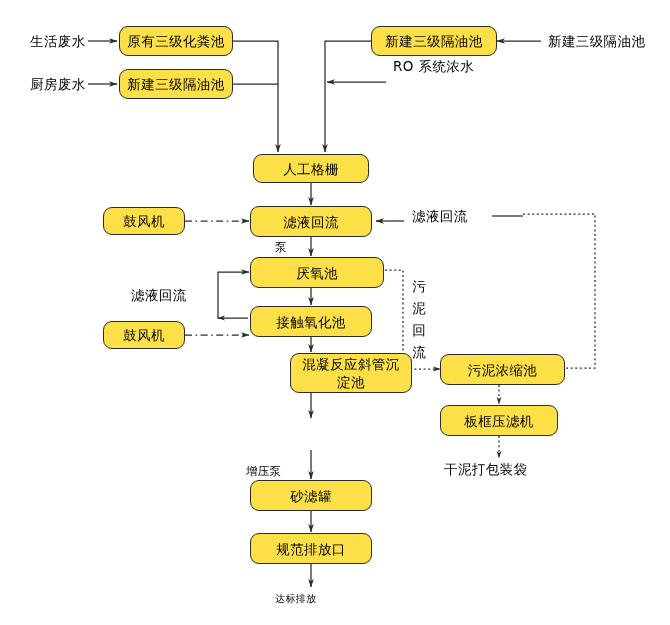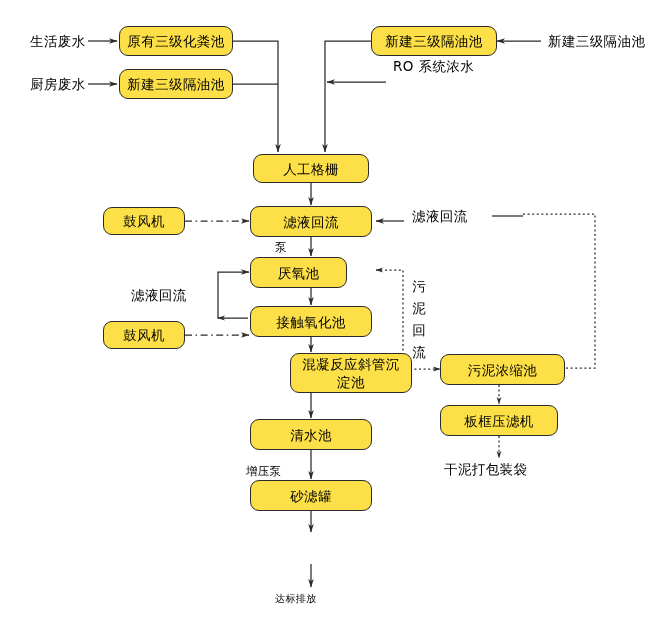--- a/index.html
+++ b/index.html
@@ -137,33 +137,33 @@
   <div class="node" style="left:119px;top:69px;width:114px;height:30px;">新建三级隔油池</div>
 
   <div class="node" style="left:371px;top:26px;width:126px;height:30px;">新建三级隔油池</div>
 
   <div class="node" style="left:253px;top:154px;width:116px;height:29px;text-align:right;">人工格栅</div>
 
   <div class="node" style="left:250px;top:206px;width:122px;height:31px;">滤液回流</div>
 
   <div class="node" style="left:103px;top:207px;width:82px;height:28px;">鼓风机</div>
 
-  <div class="node" style="left:250px;top:257px;width:97px;height:31px;">厌氧池</div>
+  <div class="node" style="left:250px;top:257px;width:134px;height:31px;">厌氧池</div>
 
   <div class="node" style="left:250px;top:306px;width:122px;height:31px;">接触氧化池</div>
 
   <div class="node" style="left:103px;top:321px;width:82px;height:28px;">鼓风机</div>
 
   <div class="node two-line" style="left:250px;top:353px;width:122px;height:40px;margin-left:40px;">混凝反应斜管沉
 淀池</div>
 
-  <div class="node" style="left:250px;top:419px;width:122px;height:31px;">清水池</div>
 
   <div class="node" style="left:250px;top:480px;width:122px;height:31px;">砂滤罐</div>
 
+  <div class="node" style="left:250px;top:533px;width:122px;height:31px;">规范排放口</div>
 
   <div class="node" style="left:440px;top:354px;width:125px;height:31px;">污泥浓缩池</div>
 
   <div class="node" style="left:440px;top:405px;width:118px;height:31px;">板框压滤机</div>
 
   <div class="label" style="left:275px;top:591px;font-size:10px;">达标排放</div>
   <div class="label" style="left:444px;top:461px;">干泥打包装袋</div>
 
   <div class="label small" style="left:275px;top:239px;">泵</div>
   <div class="label small" style="left:246px;top:463px;">增压泵</div>

